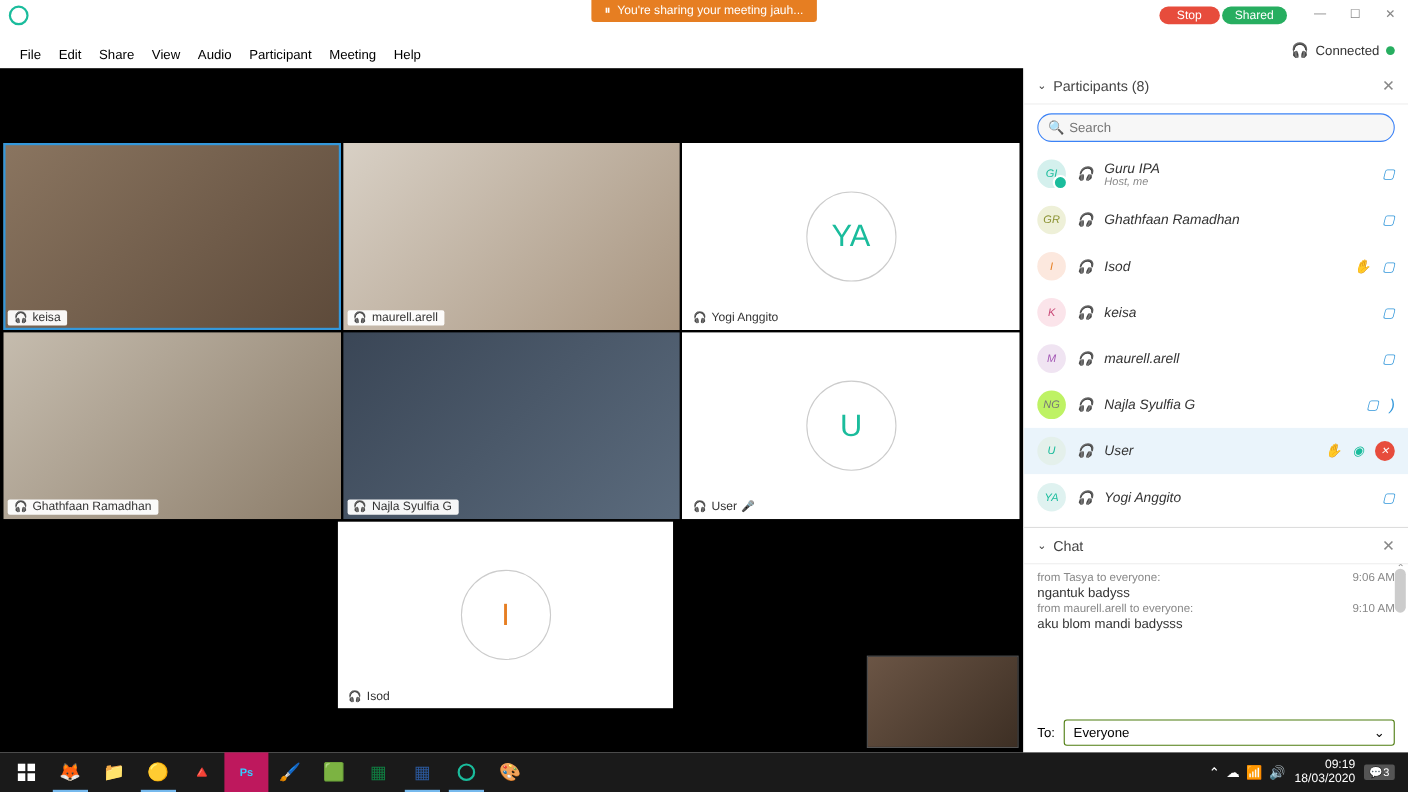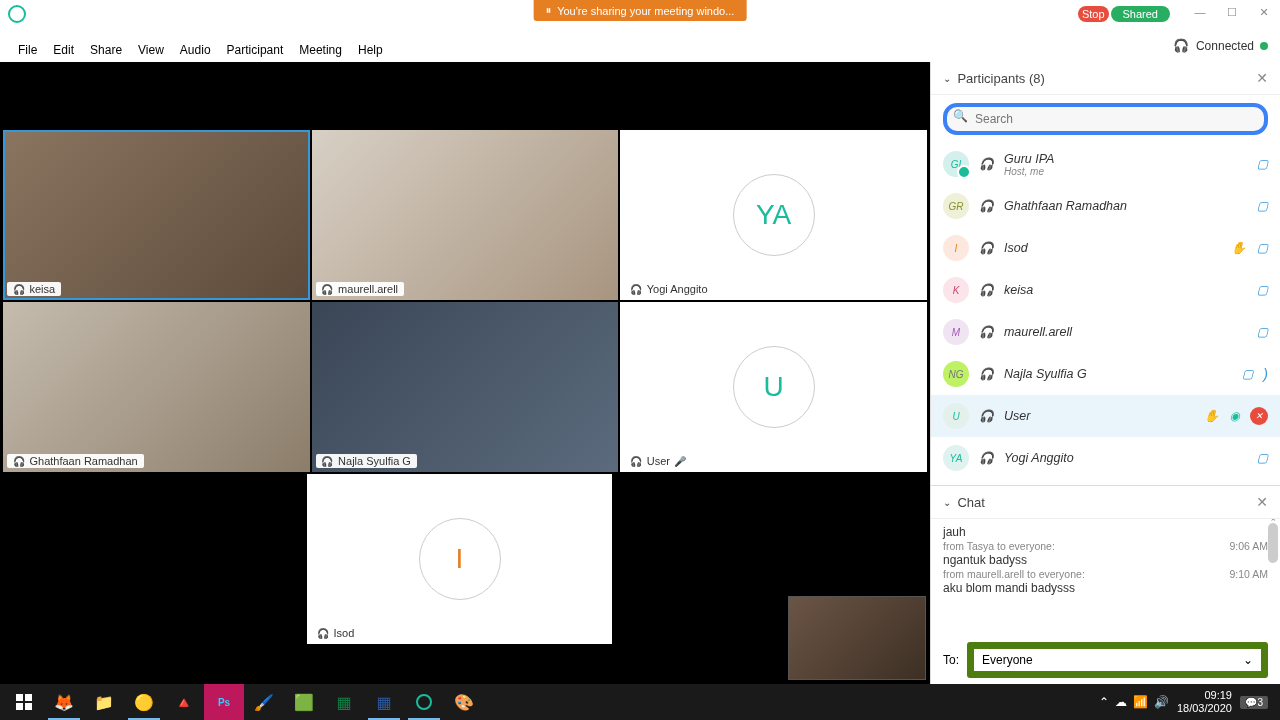--- a/index.html
+++ b/index.html
@@ -2,21 +2,21 @@
 <html><head>
 <meta charset="utf-8">
 <style>
 * { margin: 0; padding: 0; box-sizing: border-box; font-family: "Segoe UI", Arial, sans-serif; }
 body { width: 1280px; height: 720px; overflow: hidden; background: #fff; position: relative; }
 
 
 .sharing-banner { position: absolute; top: 0; left: 50%; transform: translateX(-50%); display: flex; z-index: 10; }
 .sharing-msg { background: #e67e22; color: #fff; font-size: 11px; padding: 4px 12px; border-radius: 0 0 3px 3px; display: flex; align-items: center; gap: 6px; }
 .sharing-controls { position: absolute; top: 6px; right: 110px; display: flex; gap: 2px; }
-.btn-stop { background: #e74c3c; color: #fff; font-size: 11px; padding: 2px 4px; border-radius: 10px; border: none; }
+.btn-stop { background: #e74c3c; color: #fff; font-size: 11px; padding: 2px 16px; border-radius: 10px; border: none; }
 .btn-shared { background: #27ae60; color: #fff; font-size: 11px; padding: 2px 12px; border-radius: 10px; border: none; }
 
 
 .win-controls { position: absolute; top: 0; right: 0; display: flex; }
 .win-btn { width: 32px; height: 24px; display: flex; align-items: center; justify-content: center; font-size: 11px; color: #888; }
 
 
 .app-icon { position: absolute; top: 5px; left: 8px; width: 18px; height: 18px; border: 2px solid #1abc9c; border-radius: 50%; }
 
 
@@ -51,21 +51,21 @@
 .row3 .tile { height: 170px; }
 
 
 .self-view { position: absolute; bottom: 4px; right: 4px; width: 138px; height: 84px; background: linear-gradient(135deg, #6b5545, #3d2f24); border: 1px solid #555; }
 
 
 .panel-header { display: flex; align-items: center; padding: 8px 12px; border-bottom: 1px solid #eee; font-size: 13px; color: #444; }
 .panel-header .chev { margin-right: 6px; font-size: 10px; }
 .panel-header .close { margin-left: auto; font-size: 14px; color: #888; cursor: pointer; }
 .search-box { margin: 8px 12px; position: relative; }
-.search-box input { width: 100%; padding: 5px 8px 5px 28px; border: 4px solid #3b82f6; border-radius: 14px; font-size: 12px; background: #f7f7f7; }
+.search-box input { width: 100%; padding: 5px 8px 5px 28px; border: 1px solid #3b82f6; border-radius: 14px; font-size: 12px; background: #f7f7f7; }
 .search-box .sicon { position: absolute; left: 10px; top: 6px; color: #888; font-size: 12px; }
 .plist { flex: 0 0 auto; font-style: italic; }
 .prow { display: flex; align-items: center; padding: 8px 12px; font-size: 12.5px; gap: 10px; }
 .prow.sel { background: #eaf4fb; }
 .pavatar { width: 26px; height: 26px; border-radius: 50%; display: flex; align-items: center; justify-content: center; font-size: 10px; font-weight: 500; flex-shrink: 0; }
 .pa-gi { background: #d4f0ed; color: #1abc9c; position: relative; }
 .pa-gi::after { content:""; position:absolute; bottom:-2px; right:-2px; width:10px; height:10px; background:#1abc9c; border:2px solid #fff; border-radius:50%; }
 .pa-gr { background: #eef0d8; color: #8a9130; }
 .pa-i { background: #fce8de; color: #e67e22; }
 .pa-k { background: #fbe4ea; color: #c94876; }
@@ -84,21 +84,21 @@
 .paren { color: #3498db; font-size: 14px; }
 
 
 .chat-panel { border-top: 1px solid #ddd; flex: 1; display: flex; flex-direction: column; margin-top: 6px; }
 .chat-body { flex: 1; padding: 6px 12px; font-size: 12px; overflow: hidden; position: relative; }
 .chat-msg { color: #333; margin-bottom: 1px; }
 .chat-meta { color: #888; font-size: 10.5px; display: flex; justify-content: space-between; margin-bottom: 1px; }
 .chat-scroll { position: absolute; right: 2px; top: 4px; width: 10px; height: 40px; background: #ccc; border-radius: 5px; }
 .chat-scroll-up { position: absolute; right: 3px; top: -2px; font-size: 9px; color: #888; }
 .chat-to { display: flex; align-items: center; gap: 8px; padding: 6px 12px; font-size: 12px; }
-.chat-to select, .chat-to .sel-box { flex: 1; border: 7px solid #4d7c0f; border-radius: 3px; padding: 4px 8px; font-size: 12px; background: #fff; display: flex; justify-content: space-between; align-items: center; }
+.chat-to select, .chat-to .sel-box { flex: 1; border: 1px solid #4d7c0f; border-radius: 3px; padding: 4px 8px; font-size: 12px; background: #fff; display: flex; justify-content: space-between; align-items: center; }
 .chat-input { padding: 4px 12px 8px; }
 .chat-input input { width: 100%; border: none; font-size: 12px; color: #888; padding: 4px 0; }
 
 
 .taskbar { position: absolute; bottom: 0; left: 0; right: 0; height: 36px; background: #1a1a1a; display: flex; align-items: center; padding: 0 4px; }
 .tb-item { width: 40px; height: 36px; display: flex; align-items: center; justify-content: center; color: #fff; font-size: 16px; position: relative; }
 .tb-item.active::after { content: ""; position: absolute; bottom: 0; left: 4px; right: 4px; height: 2px; background: #76b9ed; }
 .tb-right { margin-left: auto; display: flex; align-items: center; color: #fff; font-size: 11px; gap: 8px; padding-right: 8px; }
 .tb-clock { text-align: right; line-height: 1.2; font-size: 11px; }
 .tb-tray { display: flex; gap: 6px; align-items: center; font-size: 12px; }
@@ -107,21 +107,21 @@
 svg { display: block; }
 </style>
 </head>
 <body>
 
 <div class="app-icon"></div>
 
 <div class="sharing-banner">
   <div class="sharing-msg">
     <span>⏸</span>
-    <span>You're sharing your meeting windo...</span>
+    <span>You're sharing your meeting jauh...</span>
   </div>
 </div>
 
 <div class="sharing-controls">
   <button class="btn-stop">Stop</button>
   <button class="btn-shared">Shared</button>
 </div>
 
 <div class="win-controls">
   <div class="win-btn">—</div>
@@ -296,21 +296,20 @@
     </div>
 
     <div class="chat-panel">
       <div class="panel-header">
         <span class="chev">⌄</span>
         <span>Chat</span>
         <span class="close">✕</span>
       </div>
       <div class="chat-body">
         <span class="chat-scroll-up">⌃</span>
-        <div class="chat-msg">jauh</div>
         <div class="chat-meta">
             <span>from Tasya to everyone:</span>
             <span>9:06 AM</span>
           </div>
         <div class="chat-msg">ngantuk badyss</div>
         <div class="chat-meta">
             <span>from maurell.arell to everyone:</span>
             <span>9:10 AM</span>
           </div>
         <div class="chat-msg">aku blom mandi badysss</div>

